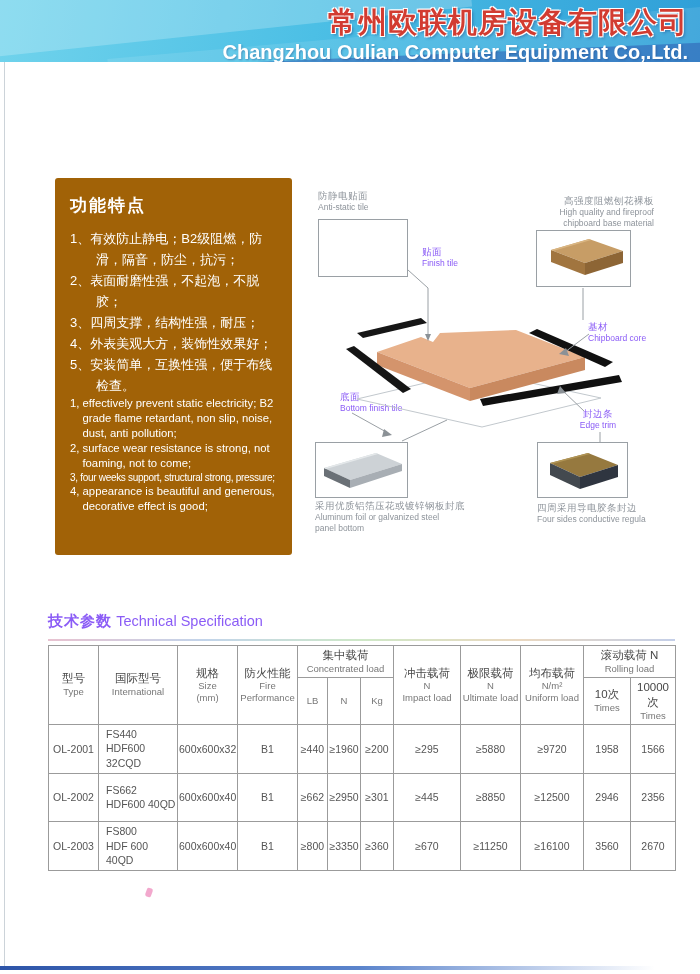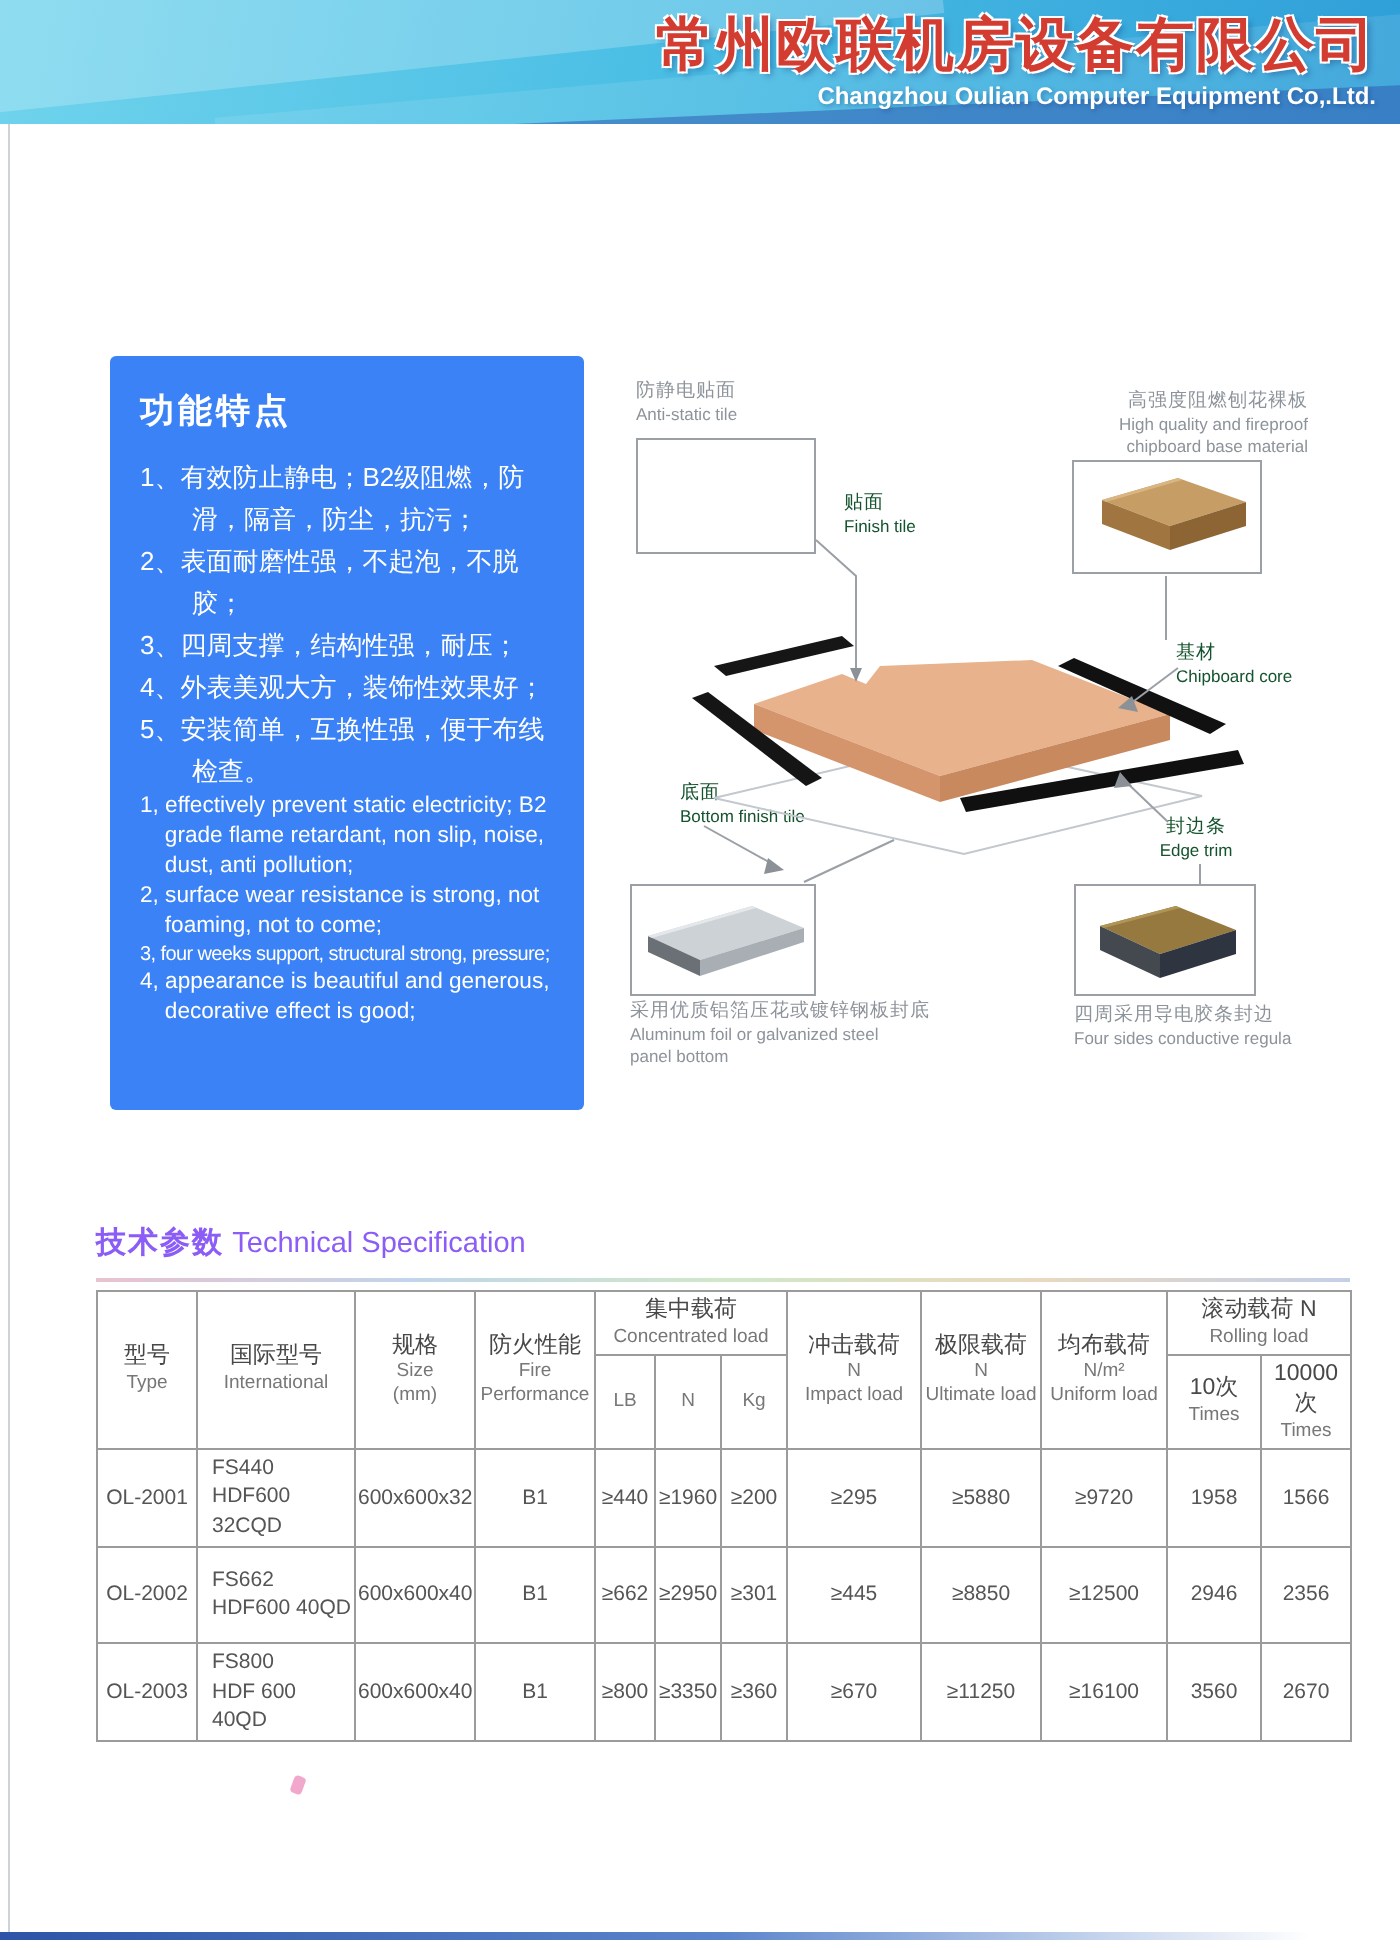--- a/index.html
+++ b/index.html
@@ -12,44 +12,44 @@
     background:linear-gradient(100deg,#70d3ec 0%,#4cbfe5 45%,#2f9fd8 100%); overflow:hidden; }
   .streak1 { position:absolute; left:-90px; top:-34px; width:560px; height:70px;
     background:rgba(255,255,255,0.22); transform:rotate(-6deg); }
   .streak2 { position:absolute; left:110px; top:30px; width:660px; height:90px;
     background:rgba(255,255,255,0.10); transform:rotate(-5deg); }
   .darkwedge { position:absolute; left:170px; top:54px; width:540px; height:26px;
     background:rgba(48,92,178,0.55); transform:rotate(-2.5deg); }
   .header-title { position:absolute; right:12px; top:3px; text-align:right; }
   .cn-title { font-size:29px; font-weight:bold; letter-spacing:1px; color:#d23c31;
     text-shadow:-1px -1px 0 #fff,1px -1px 0 #fff,-1px 1px 0 #fff,1px 1px 0 #fff,2px 2px 3px rgba(25,60,125,.45); }
-  .en-title { font-size:12px; font-weight:bold; color:#ffffff; margin-top:-2px;
+  .en-title { font-size:20px; font-weight:bold; color:#ffffff; margin-top:-2px;
     text-shadow:1px 1px 2px rgba(25,60,125,.4); }
 
   
   .page-edge { left:4px; top:62px; width:1px; height:906px; background:#ccd3d9; }
   .footer-bar { left:0; top:966px; width:655px; height:4px;
     background:linear-gradient(90deg,#2d54a8 0%,#5b84cc 55%,rgba(255,255,255,0) 100%); }
   .pink-artifact { left:146px; top:888px; width:6px; height:9px; background:#f099c4;
     border-radius:2px; transform:rotate(20deg); opacity:.85; }
 
   
-  .features { left:55px; top:178px; width:237px; height:377px; background:#3b82f6;
+  .features { left:55px; top:178px; width:237px; height:377px; background:#a16207;
     border-radius:3px; color:#fff; padding:16px 12px 0 15px; }
   .f-title { font-size:17px; font-weight:bold; letter-spacing:2px; margin-bottom:11px; }
   .f-cn .f-item { font-size:13px; line-height:1.62; padding-left:2em; text-indent:-2em; }
   .f-en-title { font-size:11.5px; margin-top:9px; line-height:1.35; }
   .f-en .f-item { font-size:11.3px; line-height:1.32; padding-left:1.1em; text-indent:-1.1em; }
   .f-en .f-item.condensed { font-size:10px; letter-spacing:-0.3px; }
 
   
   .lbl { position:absolute; line-height:1.3; }
   .lbl .cn { font-size:9.5px; letter-spacing:0.5px; }
   .lbl .en { font-size:8.5px; }
-  .green { color:#14532d; }
+  .green { color:#8b5cf6; }
   .grey  { color:#8d939a; }
   .right-align { text-align:right; }
   .center-align { text-align:center; }
   .frame { position:absolute; border:1px solid #9aa0a5; background:#fff; }
   .diagram-svg { position:absolute; left:300px; top:180px; width:400px; height:380px; }
 
   
   .spec-title { left:48px; top:612px; color:#8b5cf6; font-size:15px; }
   .spec-title .cn { font-weight:bold; letter-spacing:1px; }
   .spec-title .en { font-size:14.5px; }

